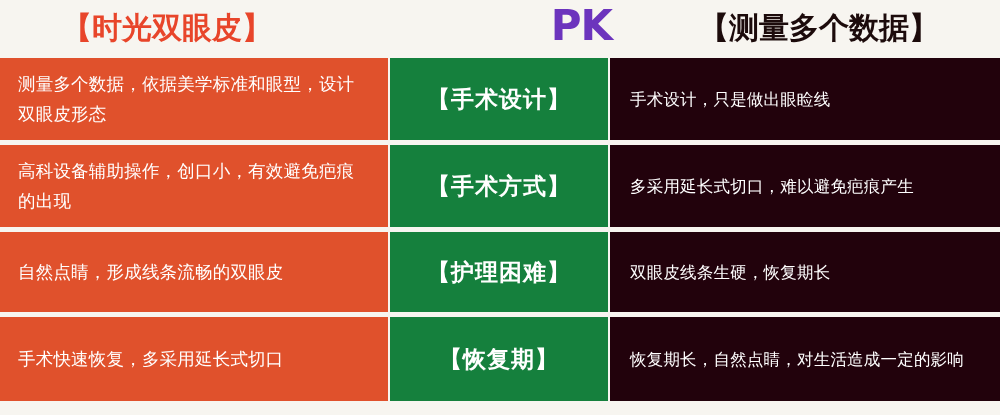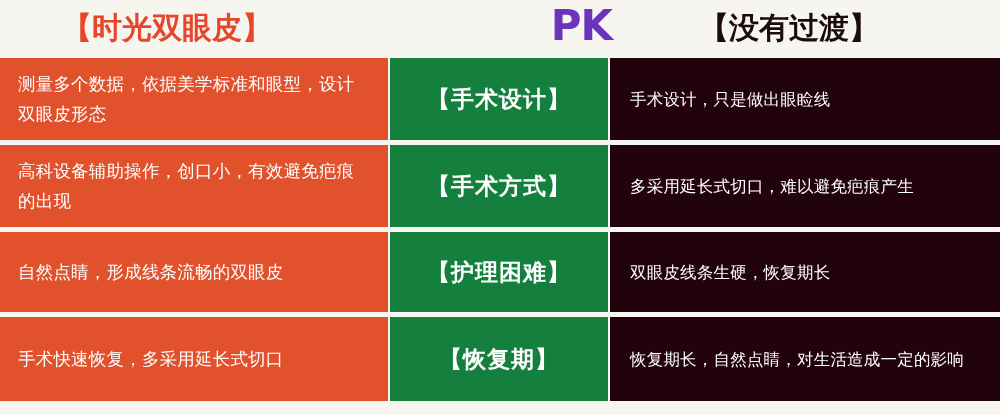--- a/index.html
+++ b/index.html
@@ -127,21 +127,21 @@
   }
 </style>
 </head>
 <body>
 
 <div class="page">
 
   <div class="header">
     <div class="header-left">【时光双眼皮】</div>
     <div class="header-mid">PK</div>
-    <div class="header-right">【没有过渡】</div>
+    <div class="header-right">【测量多个数据】</div>
   </div>
 
   <div class="table">
 
     <div class="row row-0">
       <div class="cell cell-left">
         <span class="cell-text">测量多个数据，依据美学标准和眼型，设计双眼皮形态</span>
       </div>
       <div class="cell cell-mid">
         <span class="cell-text">【手术设计】</span>

